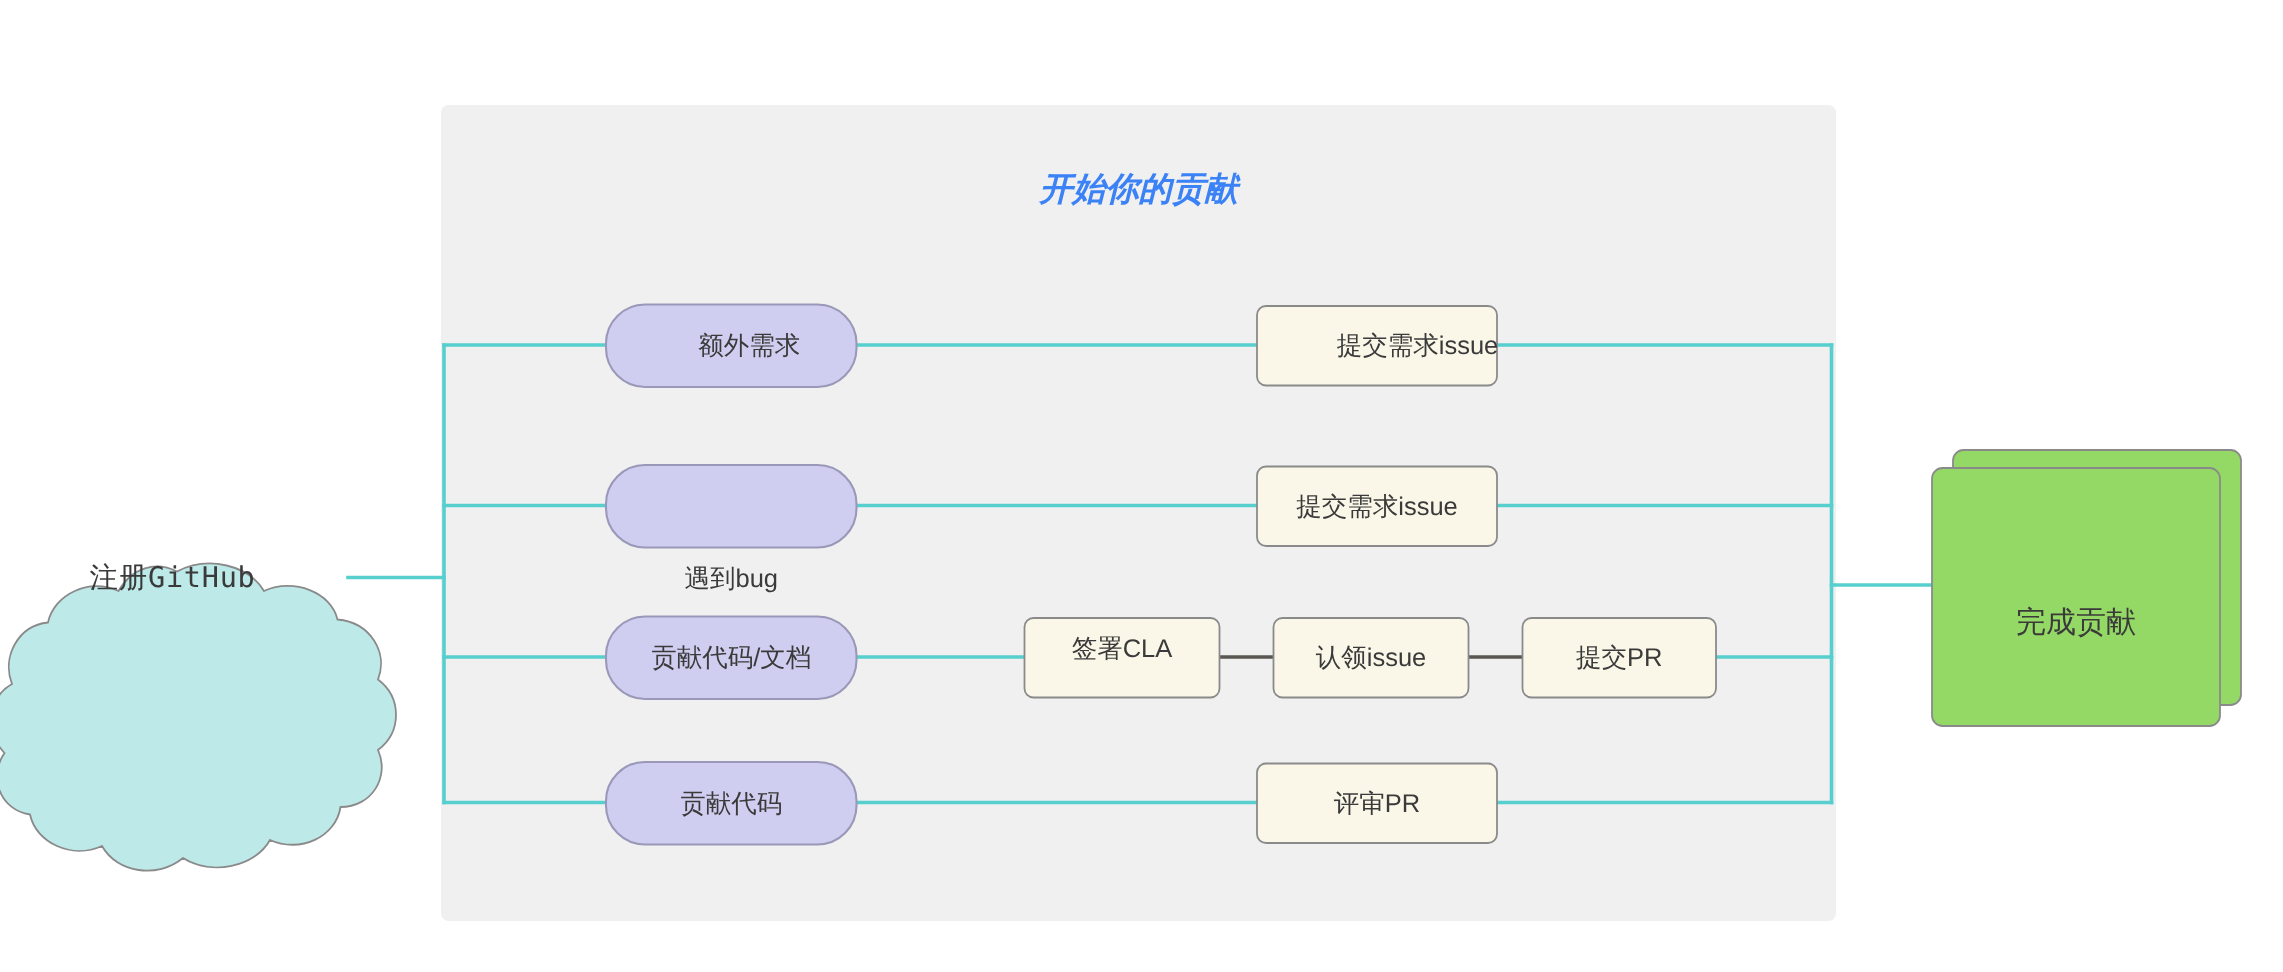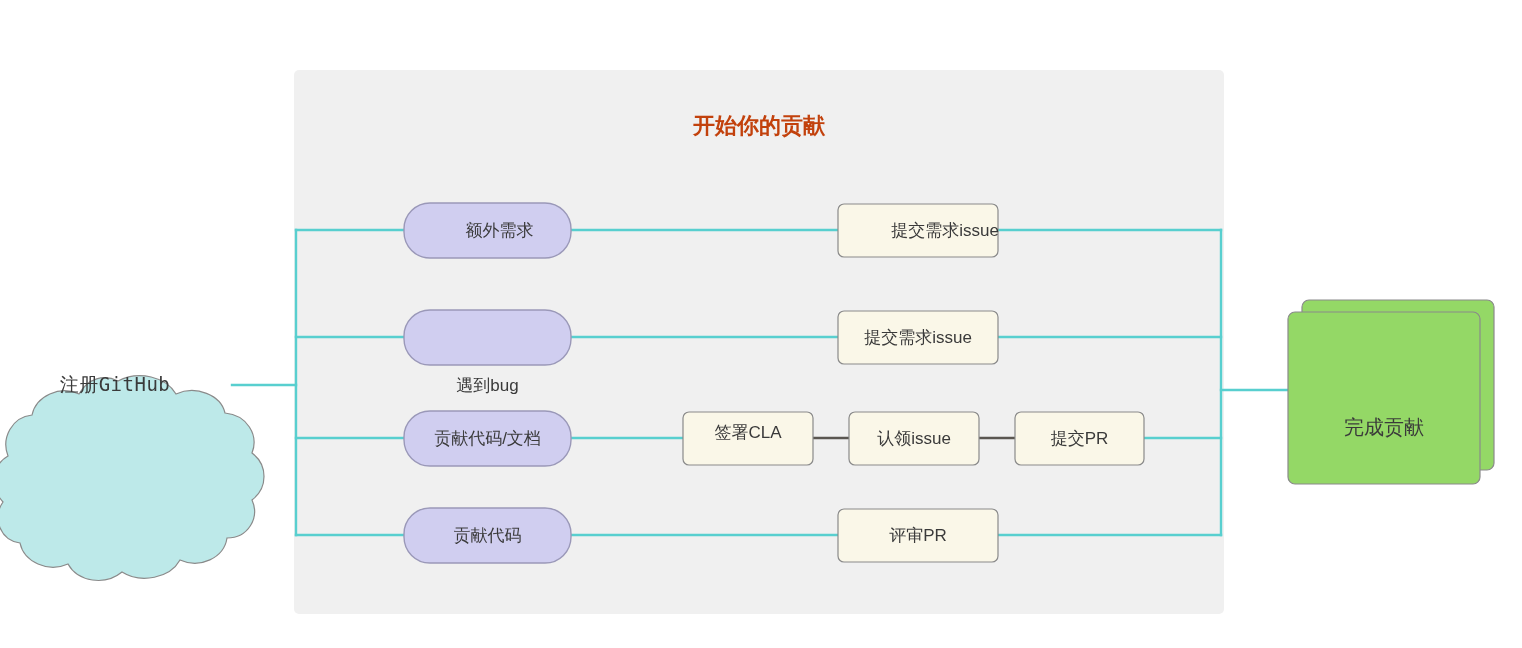--- a/index.html
+++ b/index.html
@@ -48,23 +48,24 @@
   .lbl-goal {
     font-family: "Liberation Sans", "DejaVu Sans", sans-serif;
     font-size: 20px;
     color: #3a3a3a;
   }
   .panel-title {
     position: absolute;
     font-family: "Liberation Sans", "DejaVu Sans", sans-serif;
     font-size: 22px;
     font-weight: bold;
-    color: #c2410c;
+    color: #3b82f6;
     white-space: nowrap;
     text-align: center;
+    font-style: italic;
   }
 </style>
 </head>
 <body>
 
 <div id="canvas">
 
   <svg id="diagram-svg" viewBox="0 0 1522 648" xmlns="http://www.w3.org/2000/svg">
 
     <rect x="294" y="70" width="930" height="544" rx="5" ry="5" fill="#f0f0f0"></rect>
@@ -151,15 +152,15 @@
   <div class="node-label lbl-branch" style="left:404px; top:411px; width:167px; height:55px;">贡献代码/文档</div>
   <div class="node-label lbl-branch" style="left:404px; top:508px; width:167px; height:55px;">贡献代码</div>
 
   <div class="node-label lbl-step" style="left:838px; top:204px; width:184px; height:53px;padding-left:15px;">提交需求issue</div>
   <div class="node-label lbl-step" style="left:838px; top:311px; width:160px; height:53px;">提交需求issue</div>
   <div class="node-label lbl-step" style="left:683px; top:412px; width:130px; height:41px;">签署CLA</div>
   <div class="node-label lbl-step" style="left:849px; top:412px; width:130px; height:53px;">认领issue</div>
   <div class="node-label lbl-step" style="left:1015px; top:412px; width:129px; height:53px;">提交PR</div>
   <div class="node-label lbl-step" style="left:838px; top:509px; width:160px; height:53px;">评审PR</div>
 
-  <div class="node-label lbl-goal" style="left:1288px; top:312px; width:192px; height:205px;margin-top:13px;">完成贡献</div>
+  <div class="node-label lbl-goal" style="left:1288px; top:312px; width:192px; height:205px;">完成贡献</div>
 
 </div>
 
 </body></html>

